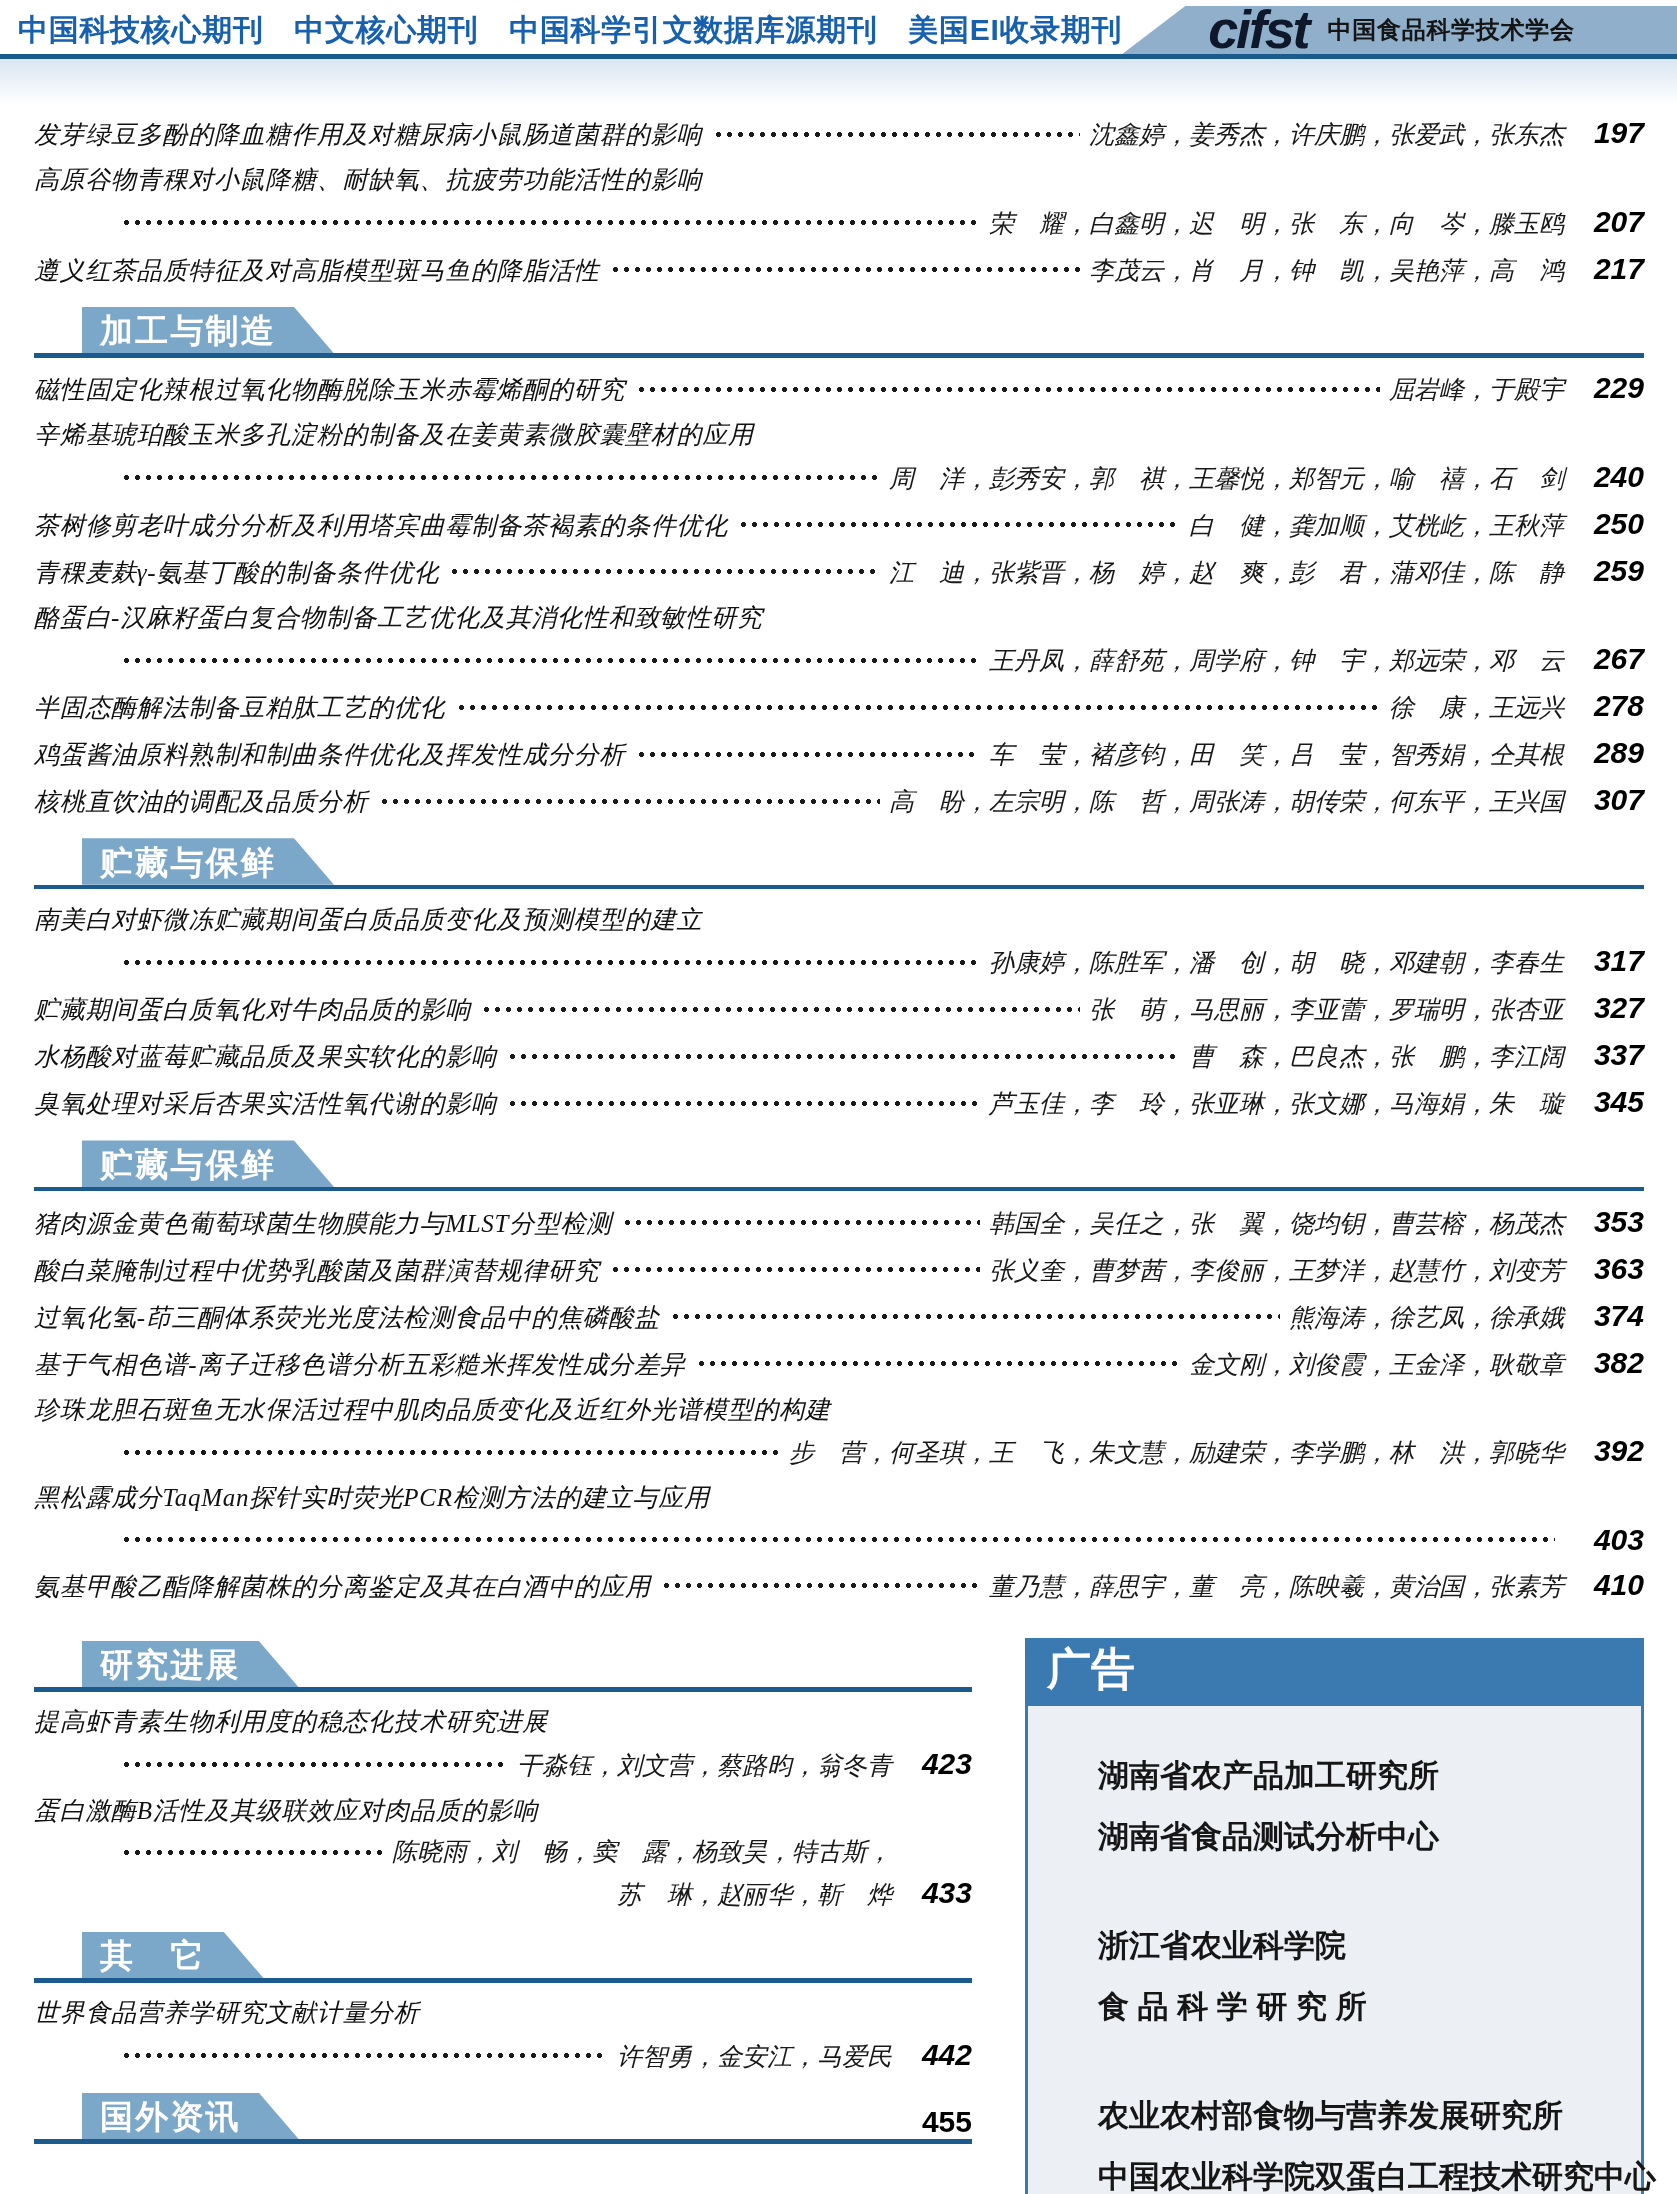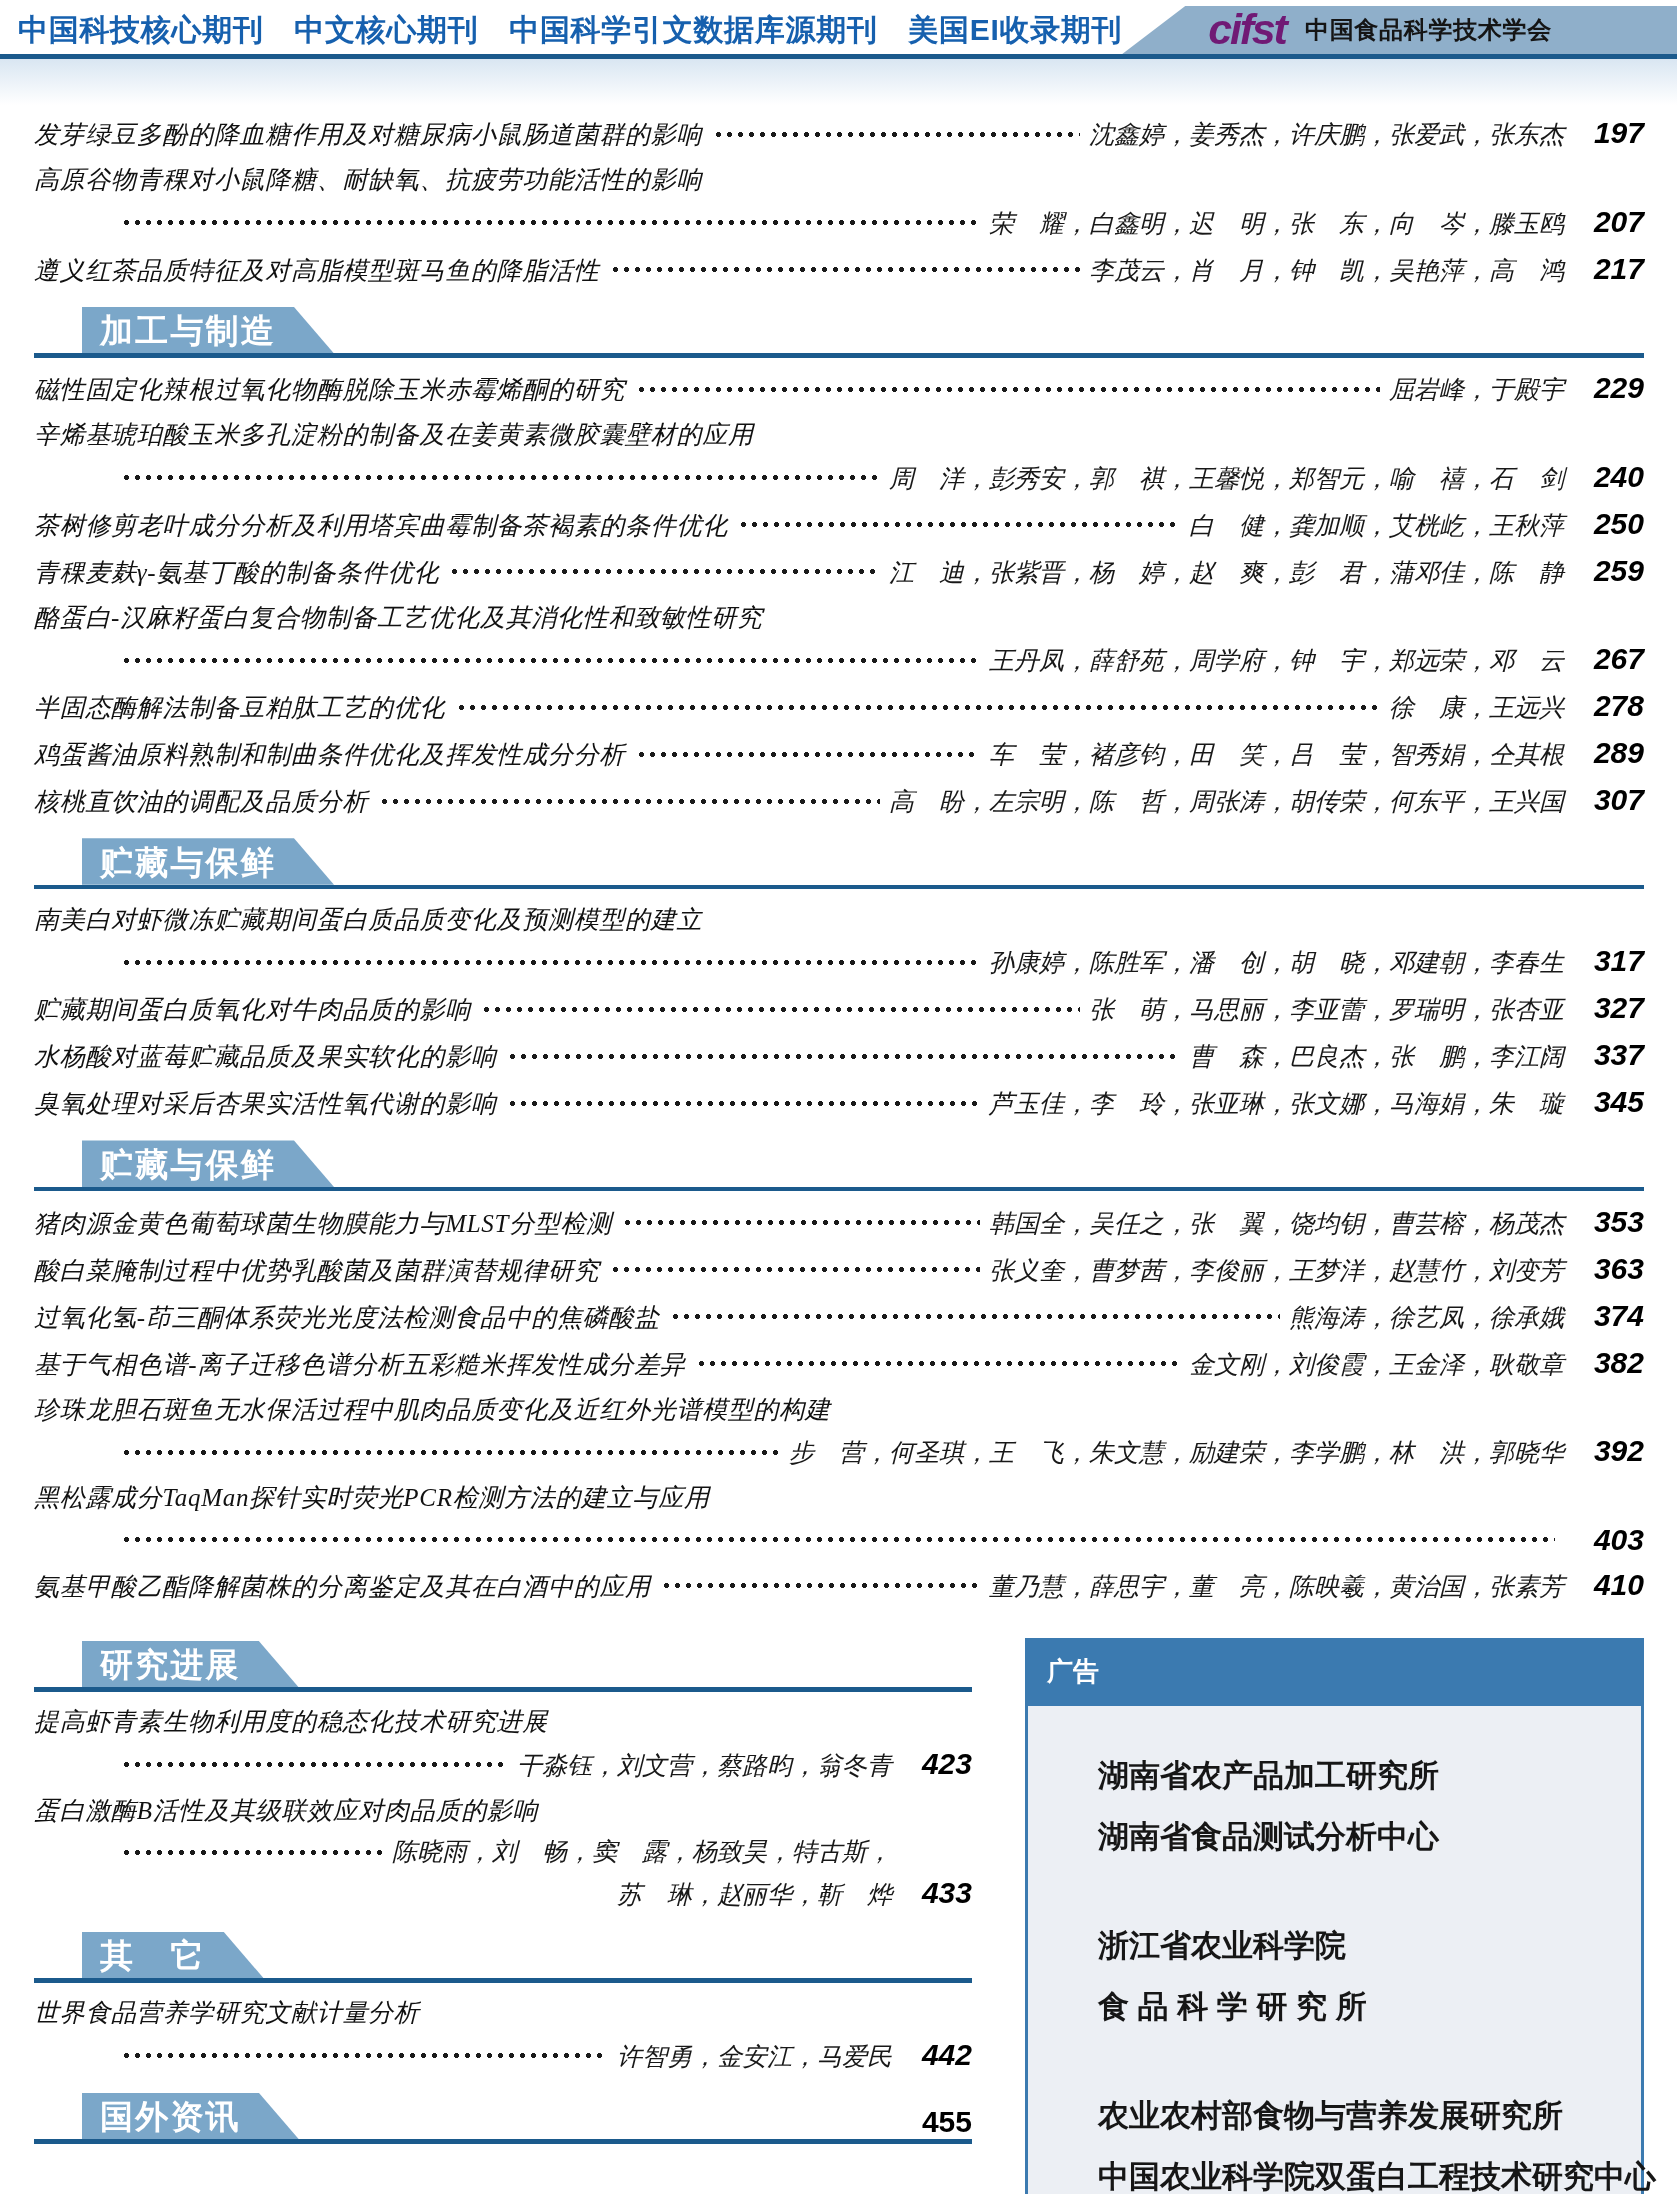--- a/index.html
+++ b/index.html
@@ -7,21 +7,21 @@
         font-family:"Liberation Serif","DejaVu Serif",serif;color:#111;}
   
   .banner{display:flex;align-items:stretch;height:48px;margin-top:6px;}
   .badges{flex:1;display:flex;align-items:center;padding-left:18px;
           font-family:"Liberation Sans","DejaVu Sans",sans-serif;
           font-weight:bold;font-size:30px;color:#1660ae;letter-spacing:0.7px;white-space:nowrap;}
   .logoblock{width:587px;background:#8fafca;display:flex;align-items:center;
              clip-path:polygon(63px 0,100% 0,100% 100%,0 100%);
              padding:0 22px 0 86px;box-sizing:border-box;gap:19.3px;}
   .cifst{font-family:"Liberation Sans","DejaVu Sans",sans-serif;font-style:italic;font-weight:bold;
-         font-size:43px;color:#701a75;letter-spacing:-2.2px;line-height:1;transform:translateY(-1.5px);}
+         font-size:54px;color:#0f172a;letter-spacing:-2.2px;line-height:1;transform:translateY(-1.5px);}
   .soc{font-size:24px;font-weight:bold;color:#151515;white-space:nowrap;letter-spacing:0.7px;}
   .rule-top{height:5.2px;background:#1b5a8c;}
   .fade{height:46px;background:linear-gradient(#d9e6f2,#ffffff);}
   
   main{padding:0 33px 0 34px;}
   .entry{margin:11px 0;}
   .row{display:flex;align-items:baseline;line-height:34px;font-size:25px;font-style:italic;}
   .row + .row{margin-top:7.4px;}
   .title{white-space:nowrap;letter-spacing:0.7px;}
   .indent{width:77px;flex:0 0 auto;}
@@ -38,22 +38,22 @@
   .sec-band{display:inline-block;background:#7ba7c9;color:#fff;
             font-family:"Liberation Sans","DejaVu Sans",sans-serif;font-weight:bold;font-size:33px;
             line-height:45px;padding:1.5px 58px 0 18px;letter-spacing:2.2px;vertical-align:bottom;
             clip-path:polygon(0 0,calc(100% - 40px) 0,100% 100%,0 100%);margin-left:48px;}
   .sec-rule{height:4.5px;background:#1b5a8c;}
   .sec-head-flex{display:flex;align-items:flex-end;justify-content:space-between;}
   
   .bottom{display:flex;align-items:flex-start;margin-top:18px;}
   .bottom-left{width:938px;flex:0 0 auto;}
   .ad{width:619px;margin-left:auto;margin-top:16.4px;}
-  .ad-header{background:#3b7ab0;color:#fff;font-family:Liberation Serif, serif;
-             font-weight:bold;font-size:26px;line-height:68px;padding:0 0 0 22px;}
+  .ad-header{background:#3b7ab0;color:#fff;font-family:Liberation Mono, monospace;
+             font-weight:bold;font-size:44px;line-height:68px;padding:0 0 0 22px;}
   .ad-body{border:3px solid #3b7ab0;border-top:none;background:#eceff4;padding:39px 22px 45px 27px;}
   .ad-line{font-family:"Liberation Sans","DejaVu Sans",sans-serif;font-weight:bold;
            font-size:31px;line-height:61px;color:#161616;white-space:nowrap;margin-left:43px;}
   .ad-gap{height:48px;}
 </style>
 </head>
 <body>
 
 <div class="page">
 

